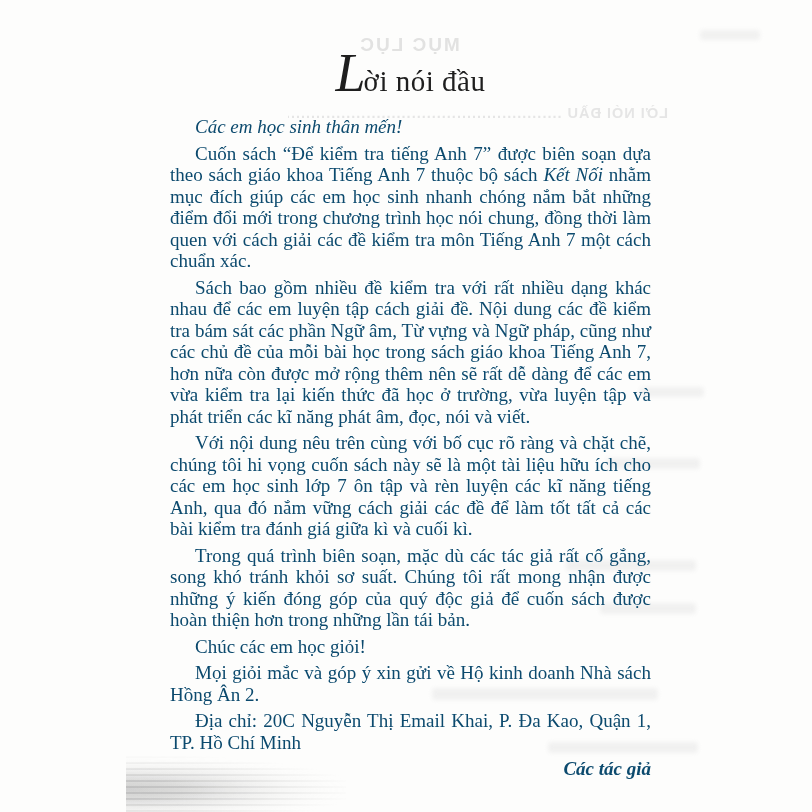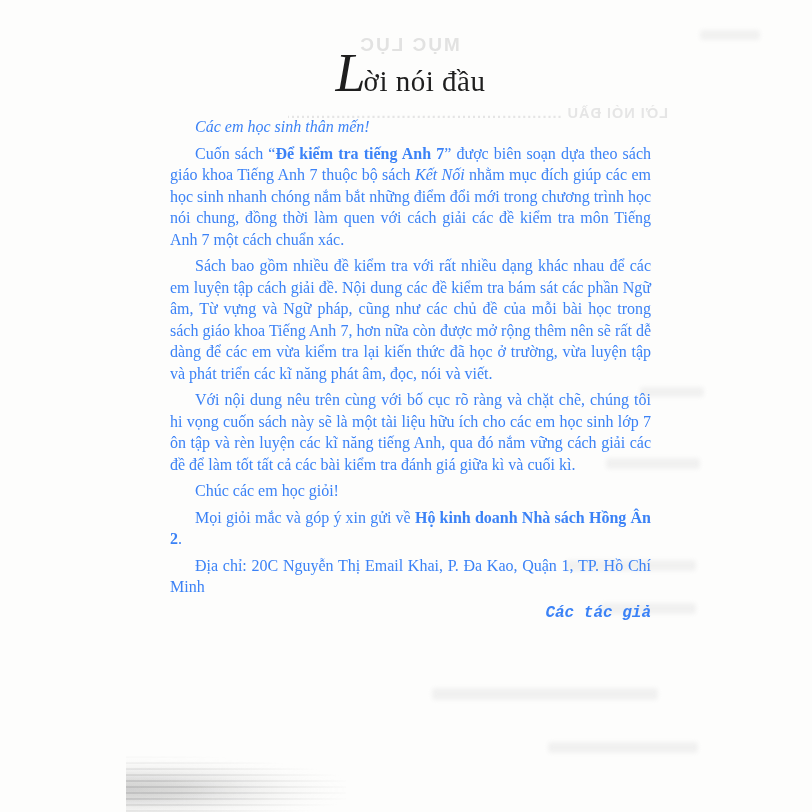--- a/index.html
+++ b/index.html
@@ -85,33 +85,32 @@
   }
   .title-rest {
     font-size: 29px;
     letter-spacing: .5px;
     text-align: center;
   }
   .body-text p {
     margin: 0 0 5px 0;
     text-indent: 25px;
     text-align: justify;
-    font-size: 16px;
+    font-size: 19px;
     line-height: 21.5px;
-    color: #3b82f6;
+    color: #0c4a6e;
   }
   .salutation { font-style: italic; }
-  .book-title-bold, .store-name-bold { font-weight: bold; }
+  .book-title-bold, .store-name-bold { font-weight: normal; }
   .series-italic { font-style: italic; }
   .signature {
     text-align: right !important;
     font-weight: bold;
     font-style: italic;
     margin-top: 2px !important;
-    font-family: Liberation Mono, monospace;
   }
 </style>
 </head>
 <body>
 
 <div class="sheet">
 
   <div class="ghost-toc-header">MỤC LỤC</div>
   <div class="ghost-toc-entry">LỜI NÓI ĐẦU ...........................................................................</div>
   <div class="smudge s1"></div>
@@ -131,20 +130,21 @@
 
       <p class="salutation">Các em học sinh thân mến!</p>
 
       <p><span>Cuốn sách “</span><span class="book-title-bold">Để kiểm tra tiếng Anh 7</span><span>” được biên soạn dựa theo sách giáo khoa Tiếng Anh 7 thuộc bộ sách </span><span class="series-italic">Kết Nối</span><span> nhằm mục đích giúp các em học sinh nhanh chóng nắm bắt những điểm đổi mới trong chương trình học nói chung, đồng thời làm quen với cách giải các đề kiểm tra môn Tiếng Anh 7 một cách chuẩn xác.</span></p>
 
       <p>Sách bao gồm nhiều đề kiểm tra với rất nhiều dạng khác nhau để các em luyện tập cách giải đề. Nội dung các đề kiểm tra bám sát các phần Ngữ âm, Từ vựng và Ngữ pháp, cũng như các chủ đề của mỗi bài học trong sách giáo khoa Tiếng Anh 7, hơn nữa còn được mở rộng thêm nên sẽ rất dễ dàng để các em vừa kiểm tra lại kiến thức đã học ở trường, vừa luyện tập và phát triển các kĩ năng phát âm, đọc, nói và viết.</p>
 
       <p>Với nội dung nêu trên cùng với bố cục rõ ràng và chặt chẽ, chúng tôi hi vọng cuốn sách này sẽ là một tài liệu hữu ích cho các em học sinh lớp 7 ôn tập và rèn luyện các kĩ năng tiếng Anh, qua đó nắm vững cách giải các đề để làm tốt tất cả các bài kiểm tra đánh giá giữa kì và cuối kì.</p>
 
 
+      <p>Trong quá trình biên soạn, mặc dù các tác giả rất cố gắng, song khó tránh khỏi sơ suất. Chúng tôi rất mong nhận được những ý kiến đóng góp của quý độc giả để cuốn sách được hoàn thiện hơn trong những lần tái bản.</p>
 
       <p>Chúc các em học giỏi!</p>
 
       <p><span>Mọi giỏi mắc và góp ý xin gửi về </span><span class="store-name-bold">Hộ kinh doanh Nhà sách Hồng Ân 2</span><span>.</span></p>
 
       <p>Địa chỉ: 20C Nguyễn Thị Email Khai, P. Đa Kao, Quận 1, TP. Hồ Chí Minh</p>
 
 
       <p class="signature">Các tác giả</p>
 

